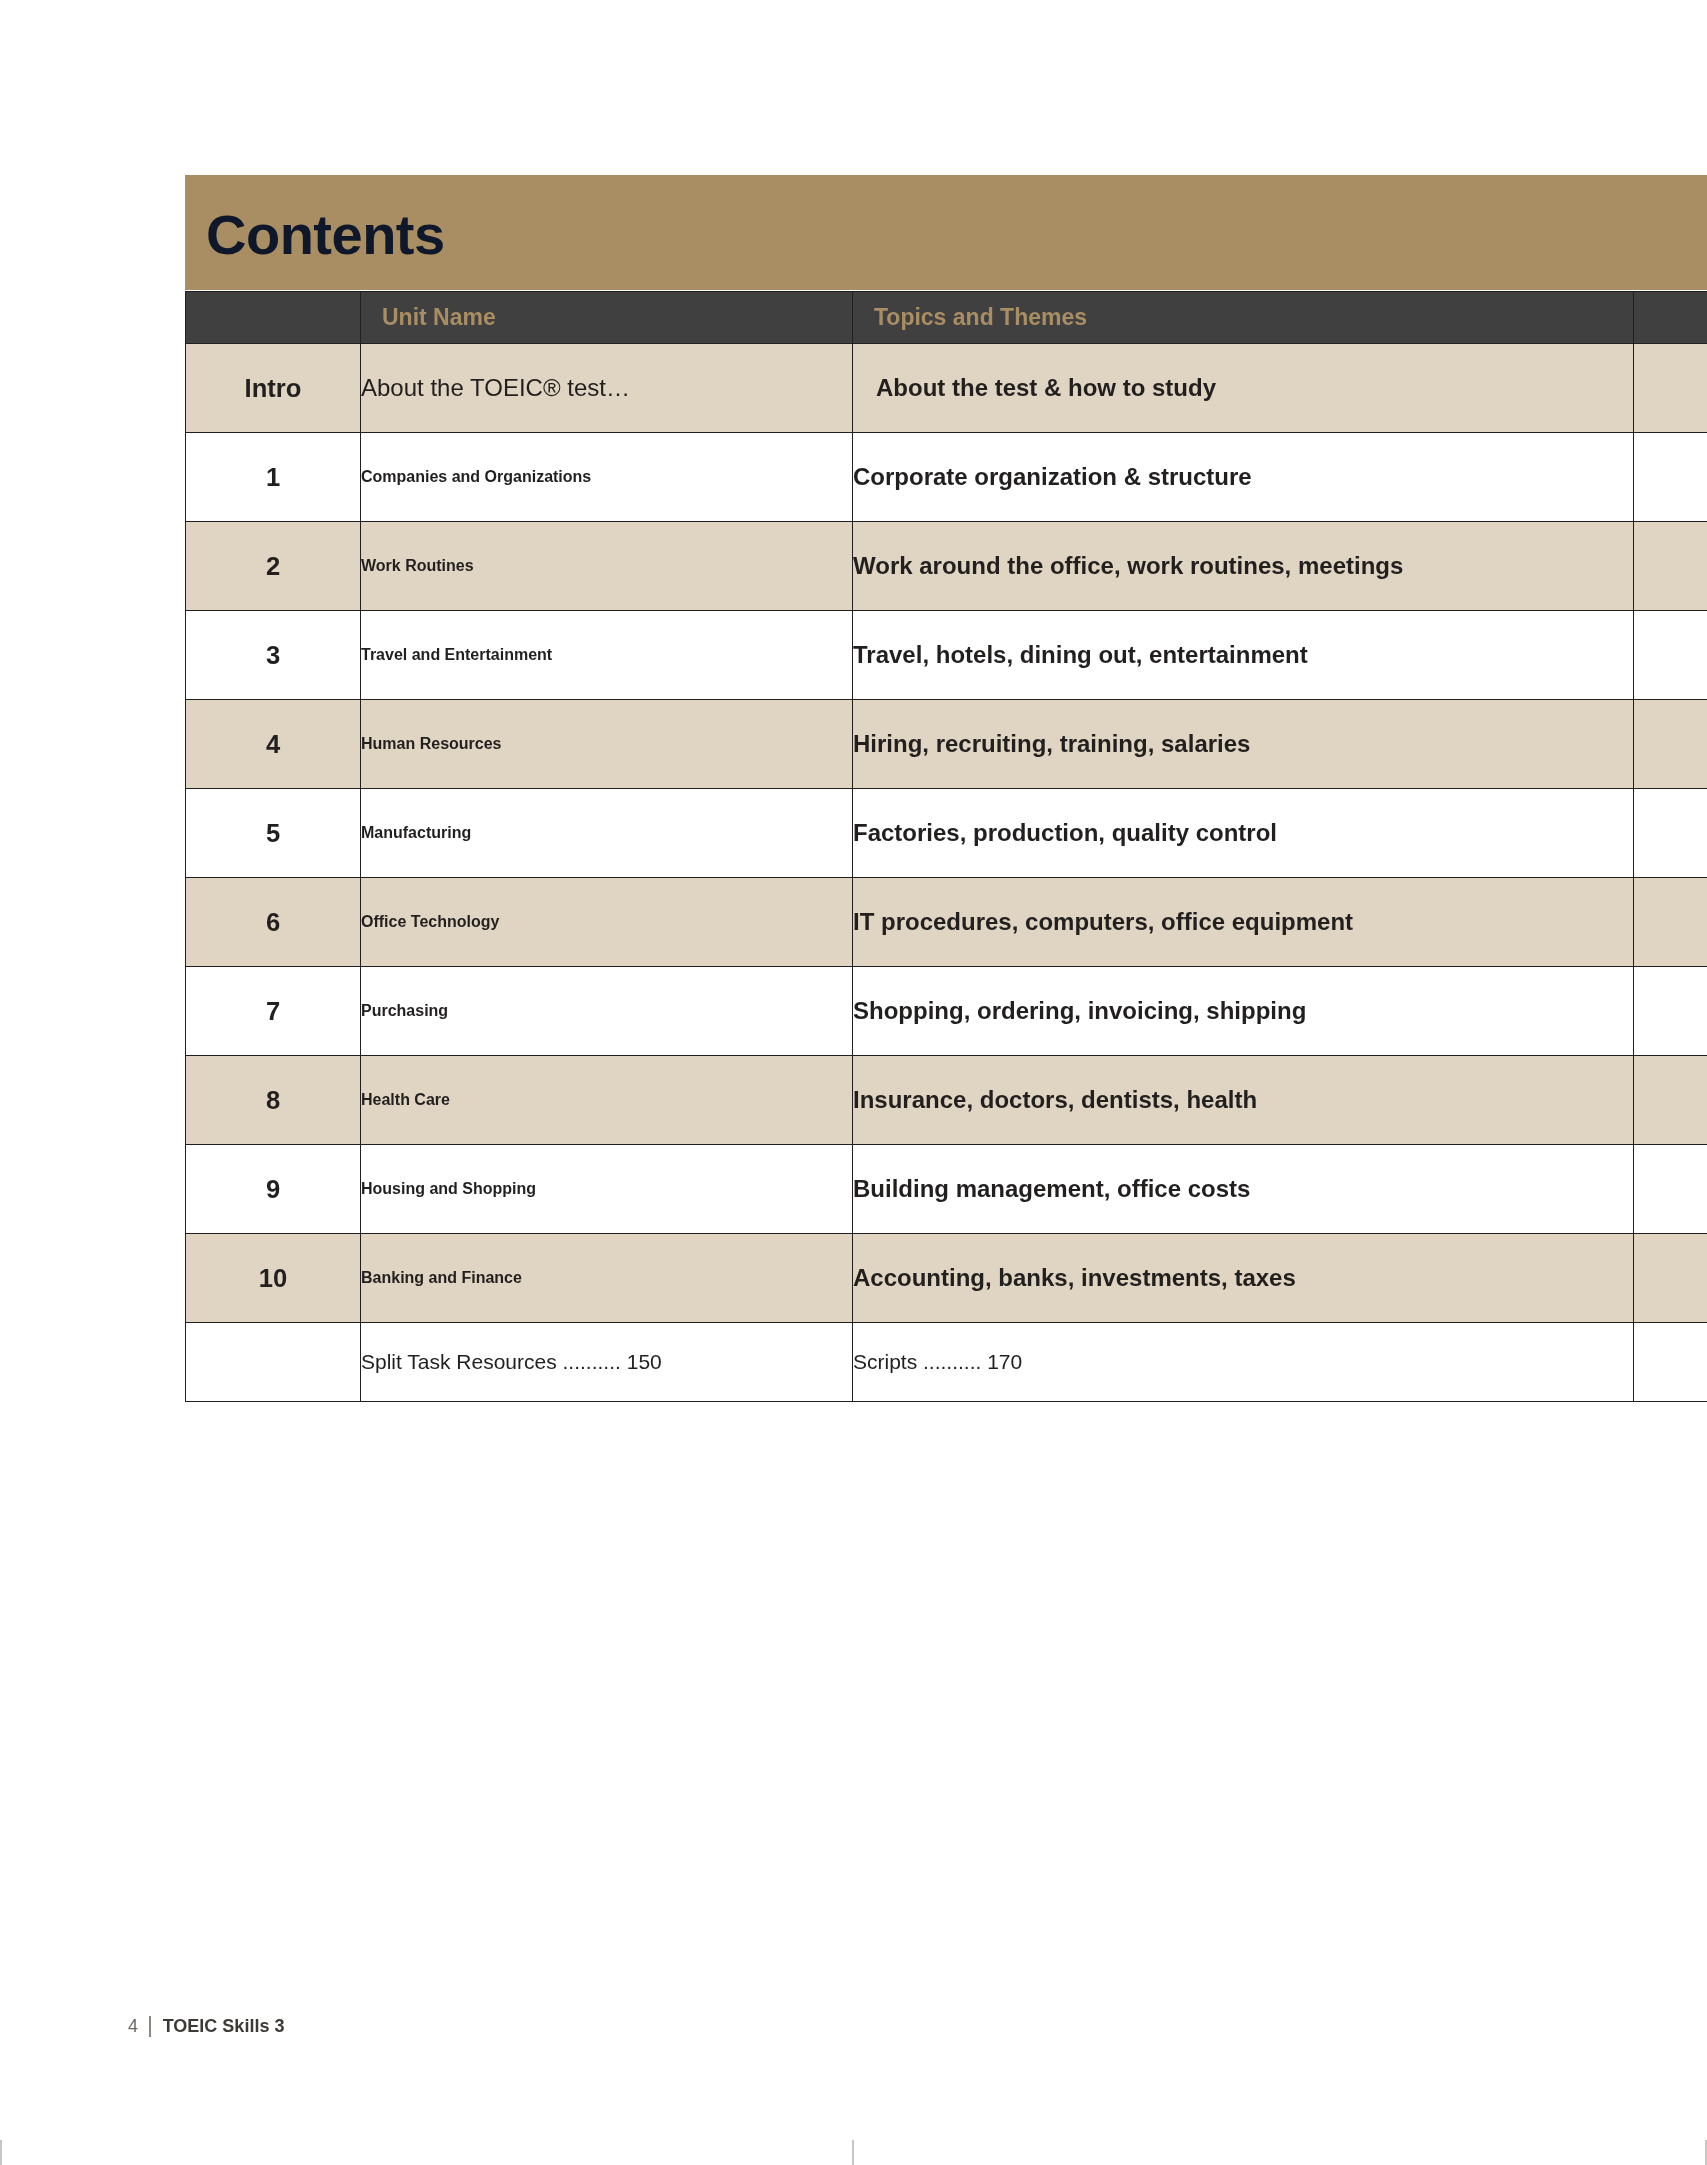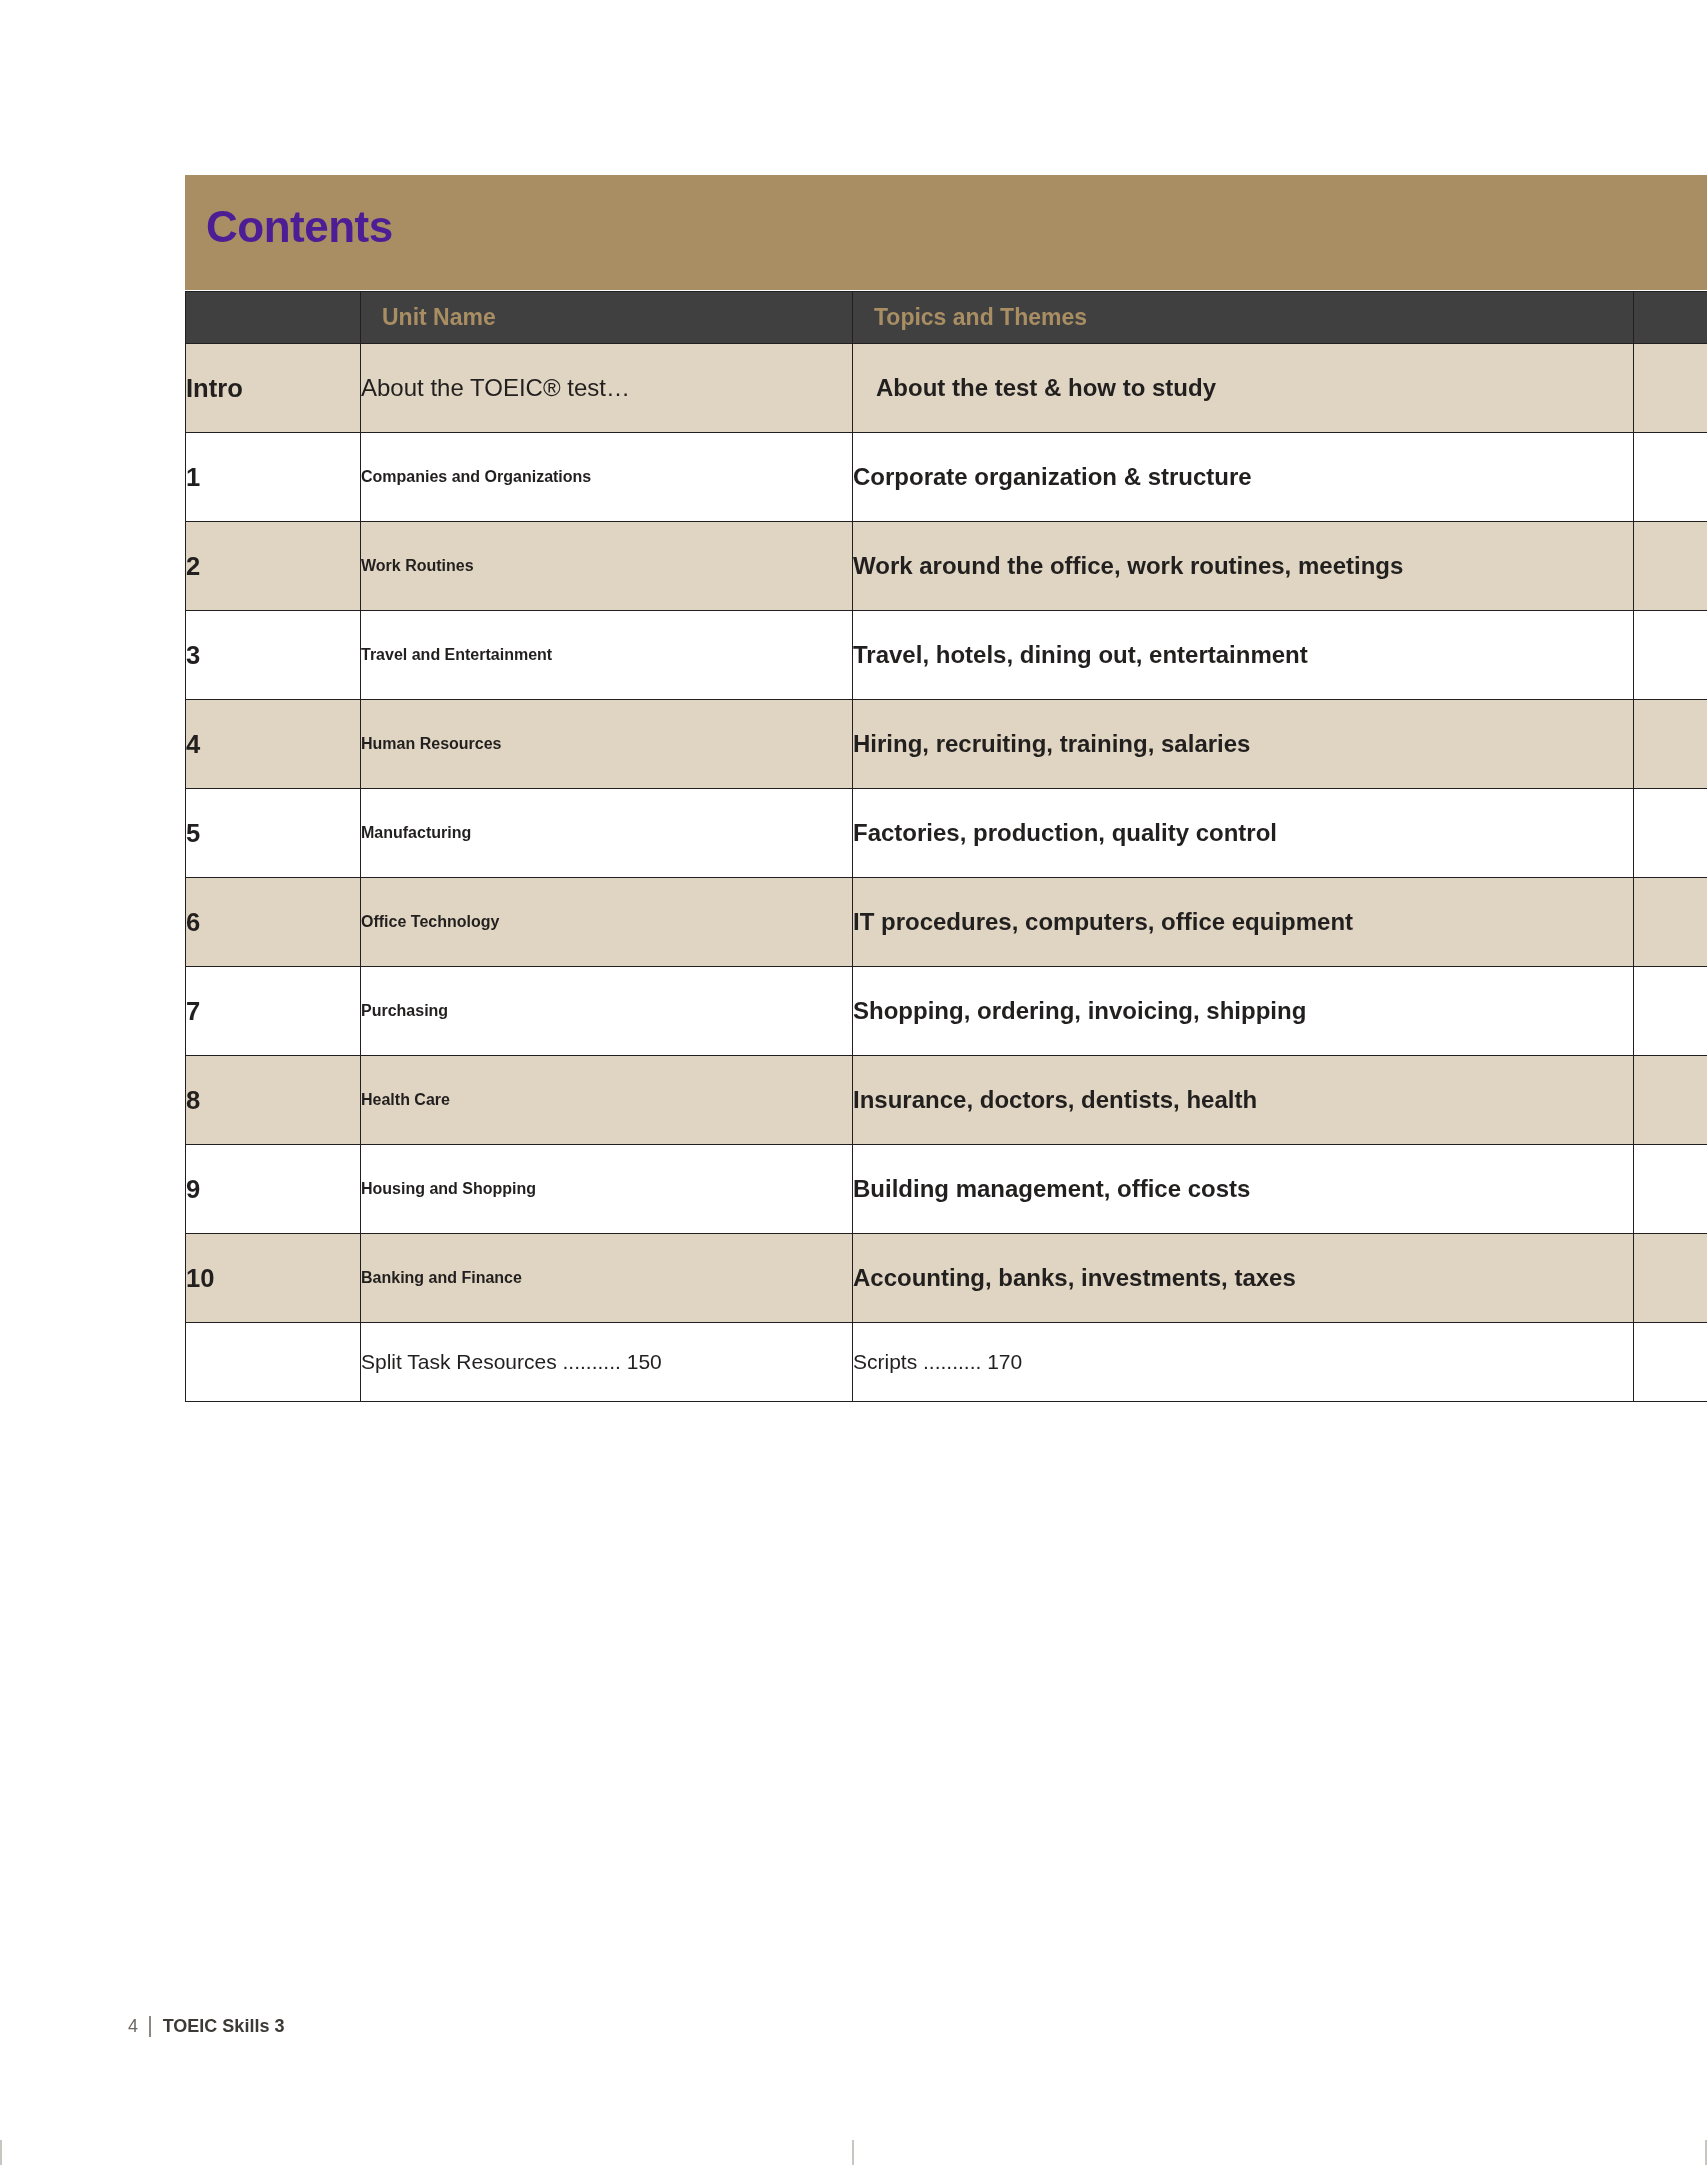--- a/index.html
+++ b/index.html
@@ -30,23 +30,23 @@
     left: 185px;
     top: 175px;
     width: 1522px;
     height: 115px;
     background: #a98e63;
   }
   .contents-banner .title {
     position: absolute;
     left: 21px;
     top: 27.4px;
-    font-size: 44px;
-    font-weight: bold;
-    color: #4c1d95;
+    font-size: 56px;
+    font-weight: bold;
+    color: #0f172a;
     letter-spacing: -0.5px;
   }
 
   
   .toc-table {
     position: absolute;
     left: 185px;
     top: 291px;
     width: 1522px;
     border-collapse: collapse;
@@ -71,20 +71,21 @@
     font-weight: bold;
     color: #a98e63;
     padding-left: 21px;
   }
 
   tr.body-row { height: 89px; }
   tr.shade td { background: #e0d5c2; }
   tr.plain td { background: #ffffff; }
 
   .cell-num {
+    text-align: center;
     font-size: 25.6px;
     font-weight: bold;
   }
   .cell-num.intro { font-size: 25.6px; }
   .cell-unit {
     padding-left: 21px;
     font-size: 16px;
     font-weight: bold;
   }
   .cell-unit.light { font-weight: normal; font-size: 24px; }

